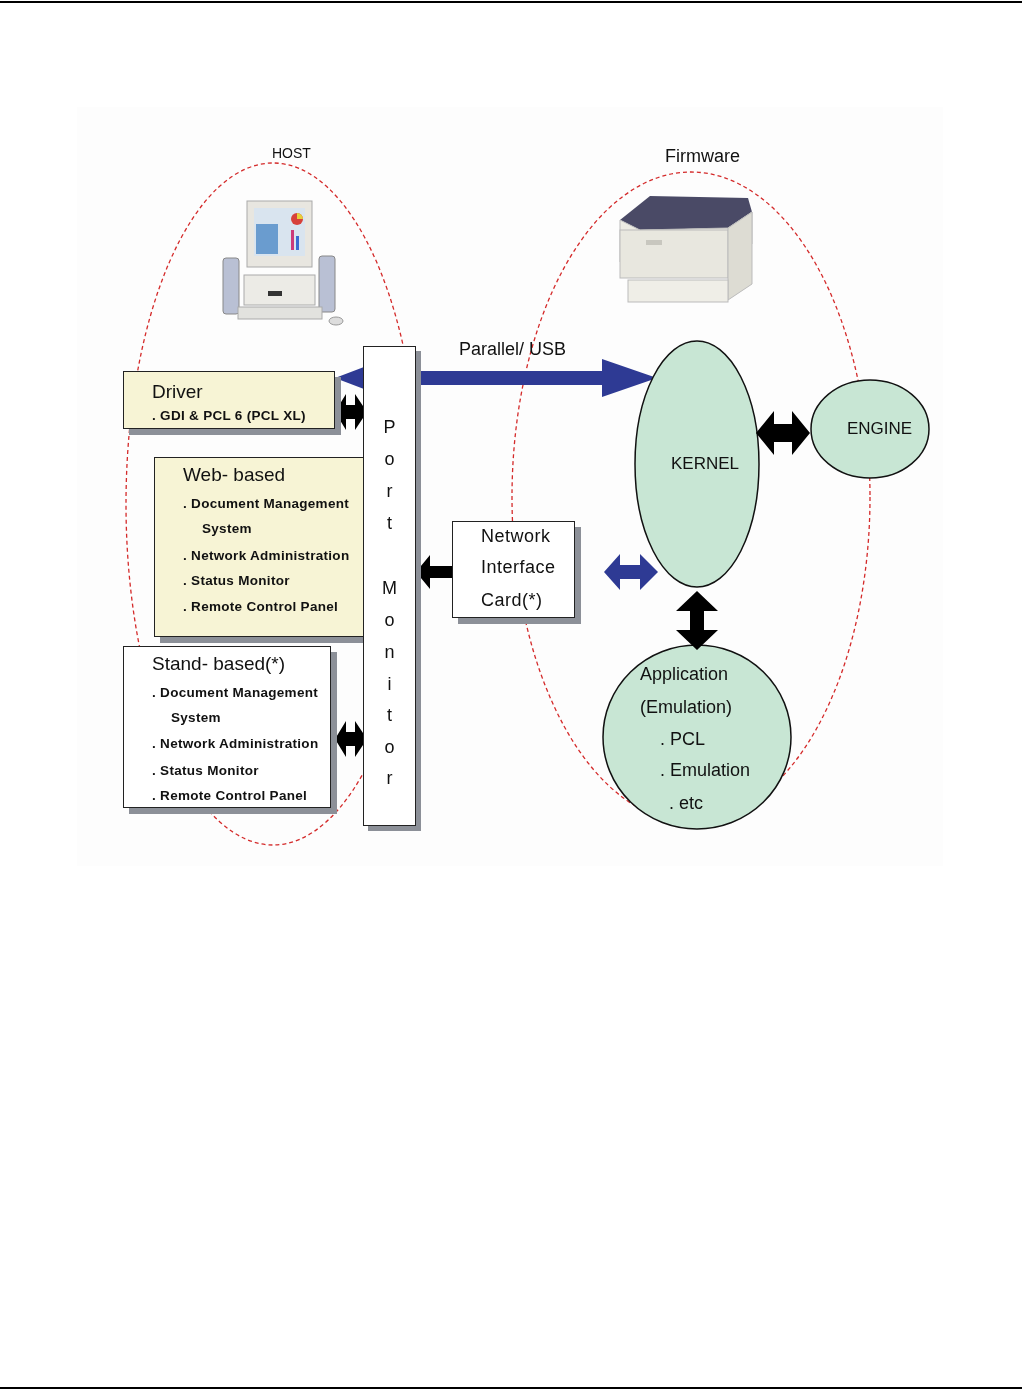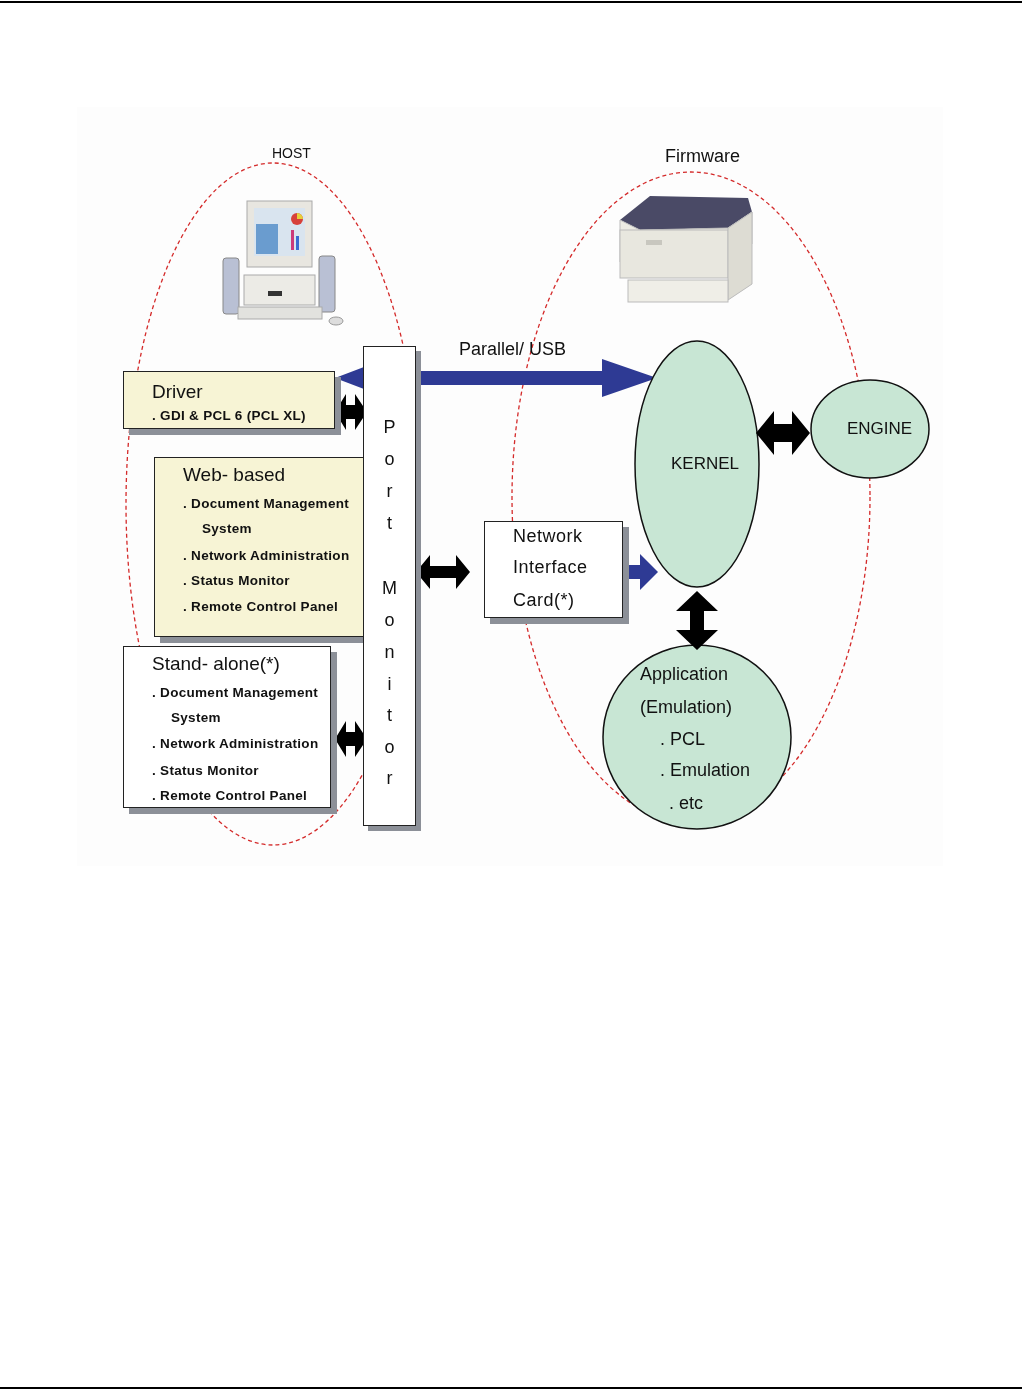--- a/index.html
+++ b/index.html
@@ -94,21 +94,21 @@
 <div class="box yellow" style="left:123px; top:457px; width:212px; height:180px;margin-left:31px;">
   <div class="box-title" style="top:6px;">Web- based</div>
   <div class="box-item" style="left:28px; top:38px;">. Document  Management</div>
   <div class="box-item" style="left:47px; top:63px;">System</div>
   <div class="box-item" style="left:28px; top:90px;">. Network Administration</div>
   <div class="box-item" style="left:28px; top:115px;">. Status  Monitor</div>
   <div class="box-item" style="left:28px; top:141px;">. Remote  Control  Panel</div>
 </div>
 
 <div class="box white" style="left:123px; top:646px; width:208px; height:162px;">
-  <div class="box-title" style="top:6px;">Stand- alone(*)</div>
+  <div class="box-title" style="top:6px;">Stand- based(*)</div>
   <div class="box-item" style="left:28px; top:38px;">. Document  Management</div>
   <div class="box-item" style="left:47px; top:63px;">System</div>
   <div class="box-item" style="left:28px; top:89px;">. Network Administration</div>
   <div class="box-item" style="left:28px; top:116px;">. Status  Monitor</div>
   <div class="box-item" style="left:28px; top:141px;">. Remote  Control  Panel</div>
 </div>
 
 <div class="box white" style="left:363px; top:346px; width:53px; height:480px; box-shadow:5px 5px 0 #8c9098;">
   <div class="pm-letter" style="top:70px;">P</div>
   <div class="pm-letter" style="top:102px;">o</div>
@@ -116,21 +116,21 @@
   <div class="pm-letter" style="top:166px;">t</div>
   <div class="pm-letter" style="top:231px;">M</div>
   <div class="pm-letter" style="top:263px;">o</div>
   <div class="pm-letter" style="top:295px;">n</div>
   <div class="pm-letter" style="top:327px;">i</div>
   <div class="pm-letter" style="top:358px;">t</div>
   <div class="pm-letter" style="top:390px;">o</div>
   <div class="pm-letter" style="top:421px;">r</div>
 </div>
 
-<div class="box white" style="left:484px; top:521px; width:139px; height:97px;">
+<div class="box white" style="left:452px; top:521px; width:123px; height:97px;">
   <div class="nic-line" style="top:4px;">Network</div>
   <div class="nic-line" style="top:35px;">Interface</div>
   <div class="nic-line" style="top:68px;">Card(*)</div>
 </div>
 
 <div class="ell-text" style="left:671px; top:454px; font-size:17px;">KERNEL</div>
 <div class="ell-text" style="left:847px; top:419px; font-size:17px;">ENGINE</div>
 
 <div class="ell-text" style="left:640px; top:664px;">Application</div>
 <div class="ell-text" style="left:640px; top:697px;">(Emulation)</div>

